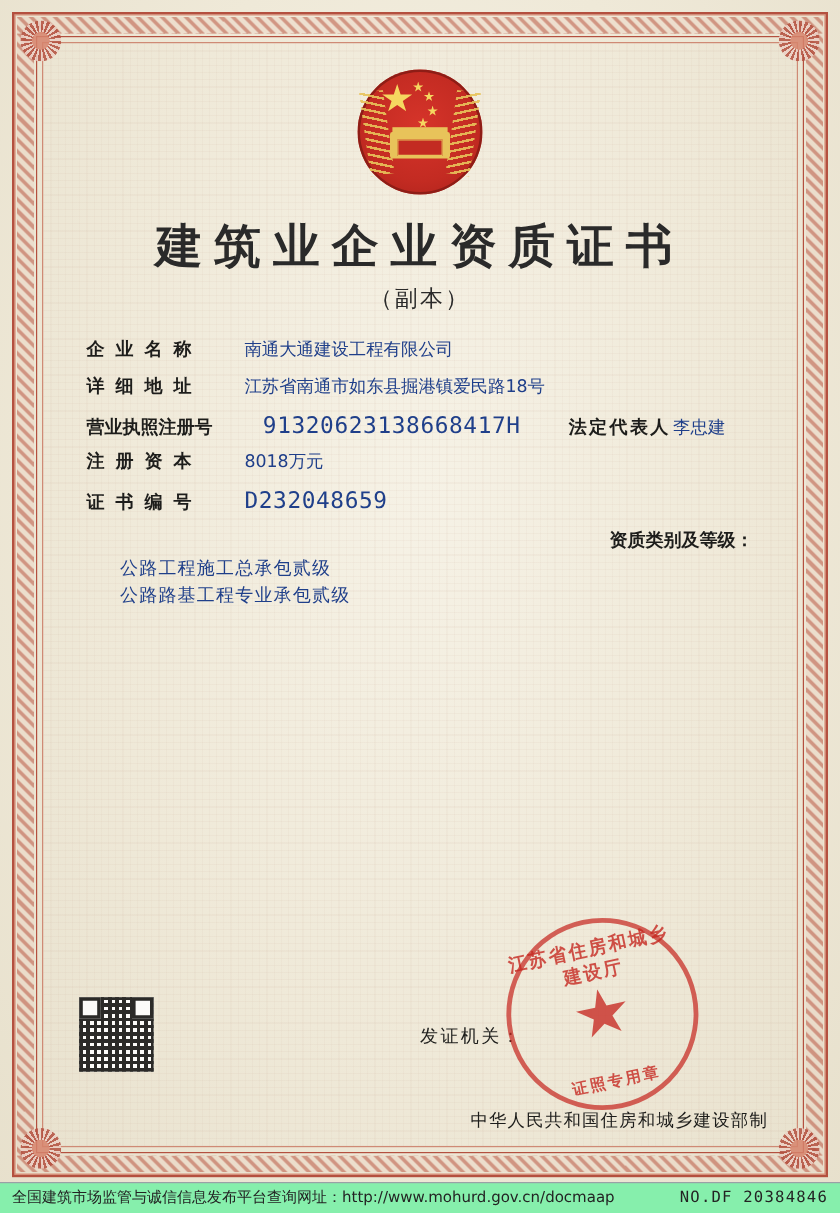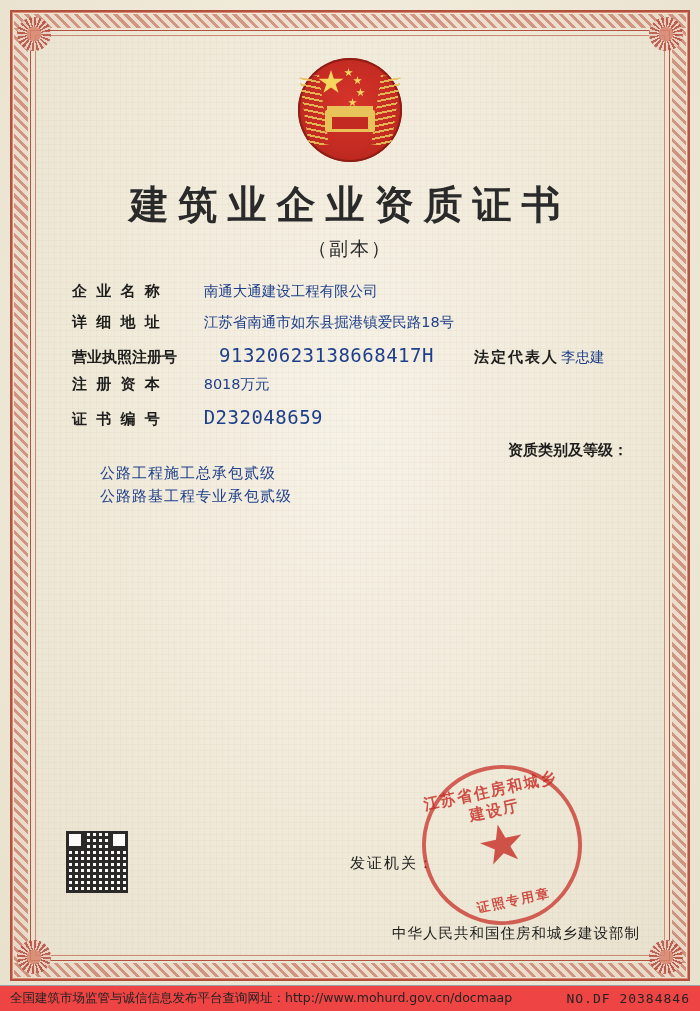--- a/index.html
+++ b/index.html
@@ -188,21 +188,21 @@
     transform:scaleY(1.05);
   }
   .seal .st-bottom{
     position:absolute;left:0;right:0;bottom:2px;text-align:center;font-size:13px;
   }
 
   
   .footer{
     position:absolute;left:0;right:0;bottom:0;height:26px;
     border-top:1px solid #9aa0a6;
-    background:#ef4444;
+    background:#86efac;
     display:flex;align-items:center;justify-content:space-between;
     padding:0 10px;box-sizing:border-box;
     font-family:"DejaVu Sans", sans-serif;font-size:12.5px;color:#232323;
   }
   .footer .right{font-family:"DejaVu Sans Mono",monospace;letter-spacing:1px;font-size:13px;}
 </style>
 </head>
 <body>
 
 <div class="cert">

